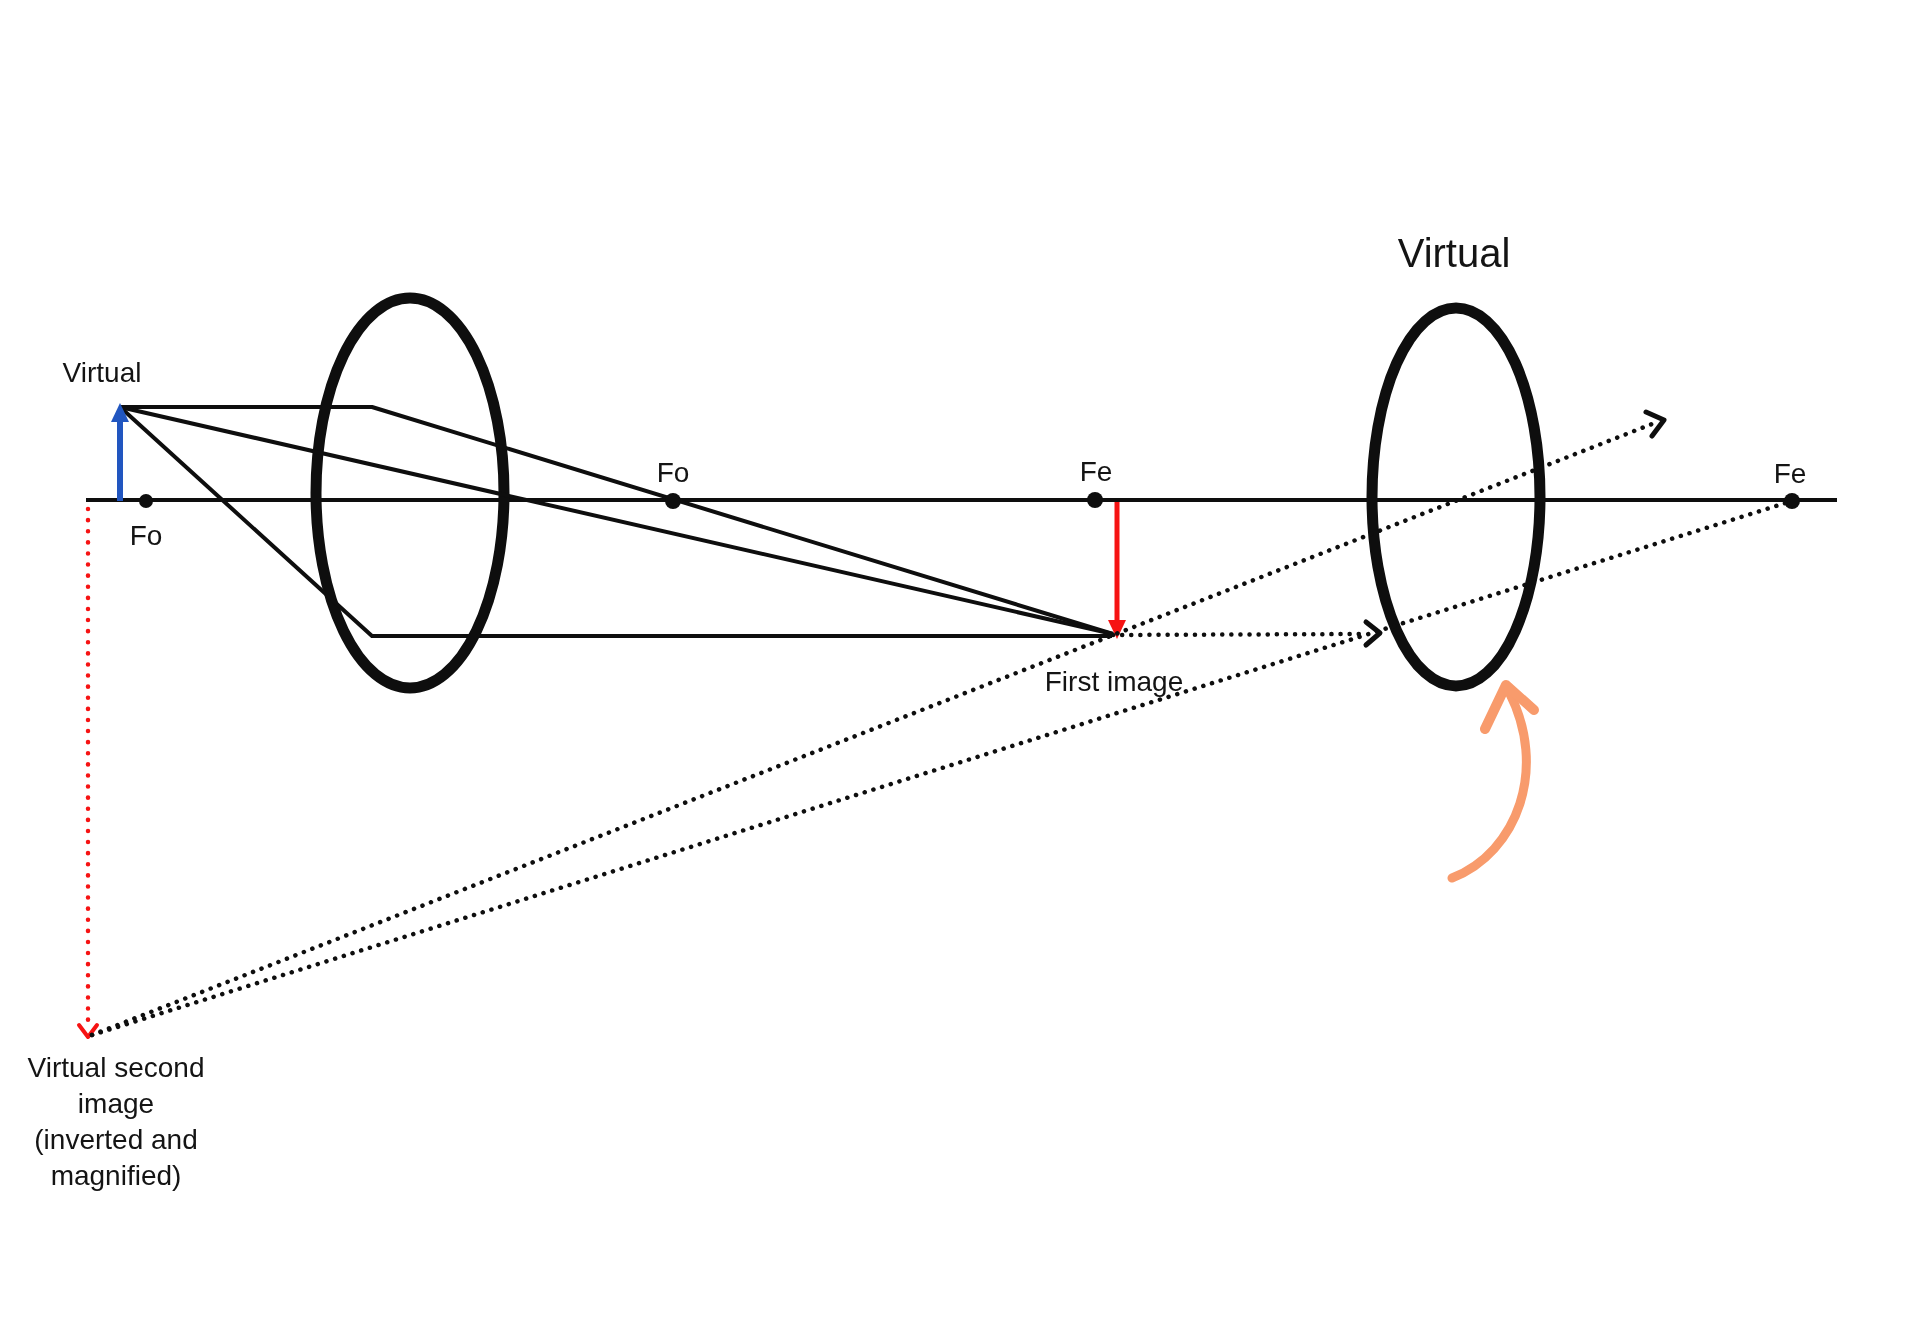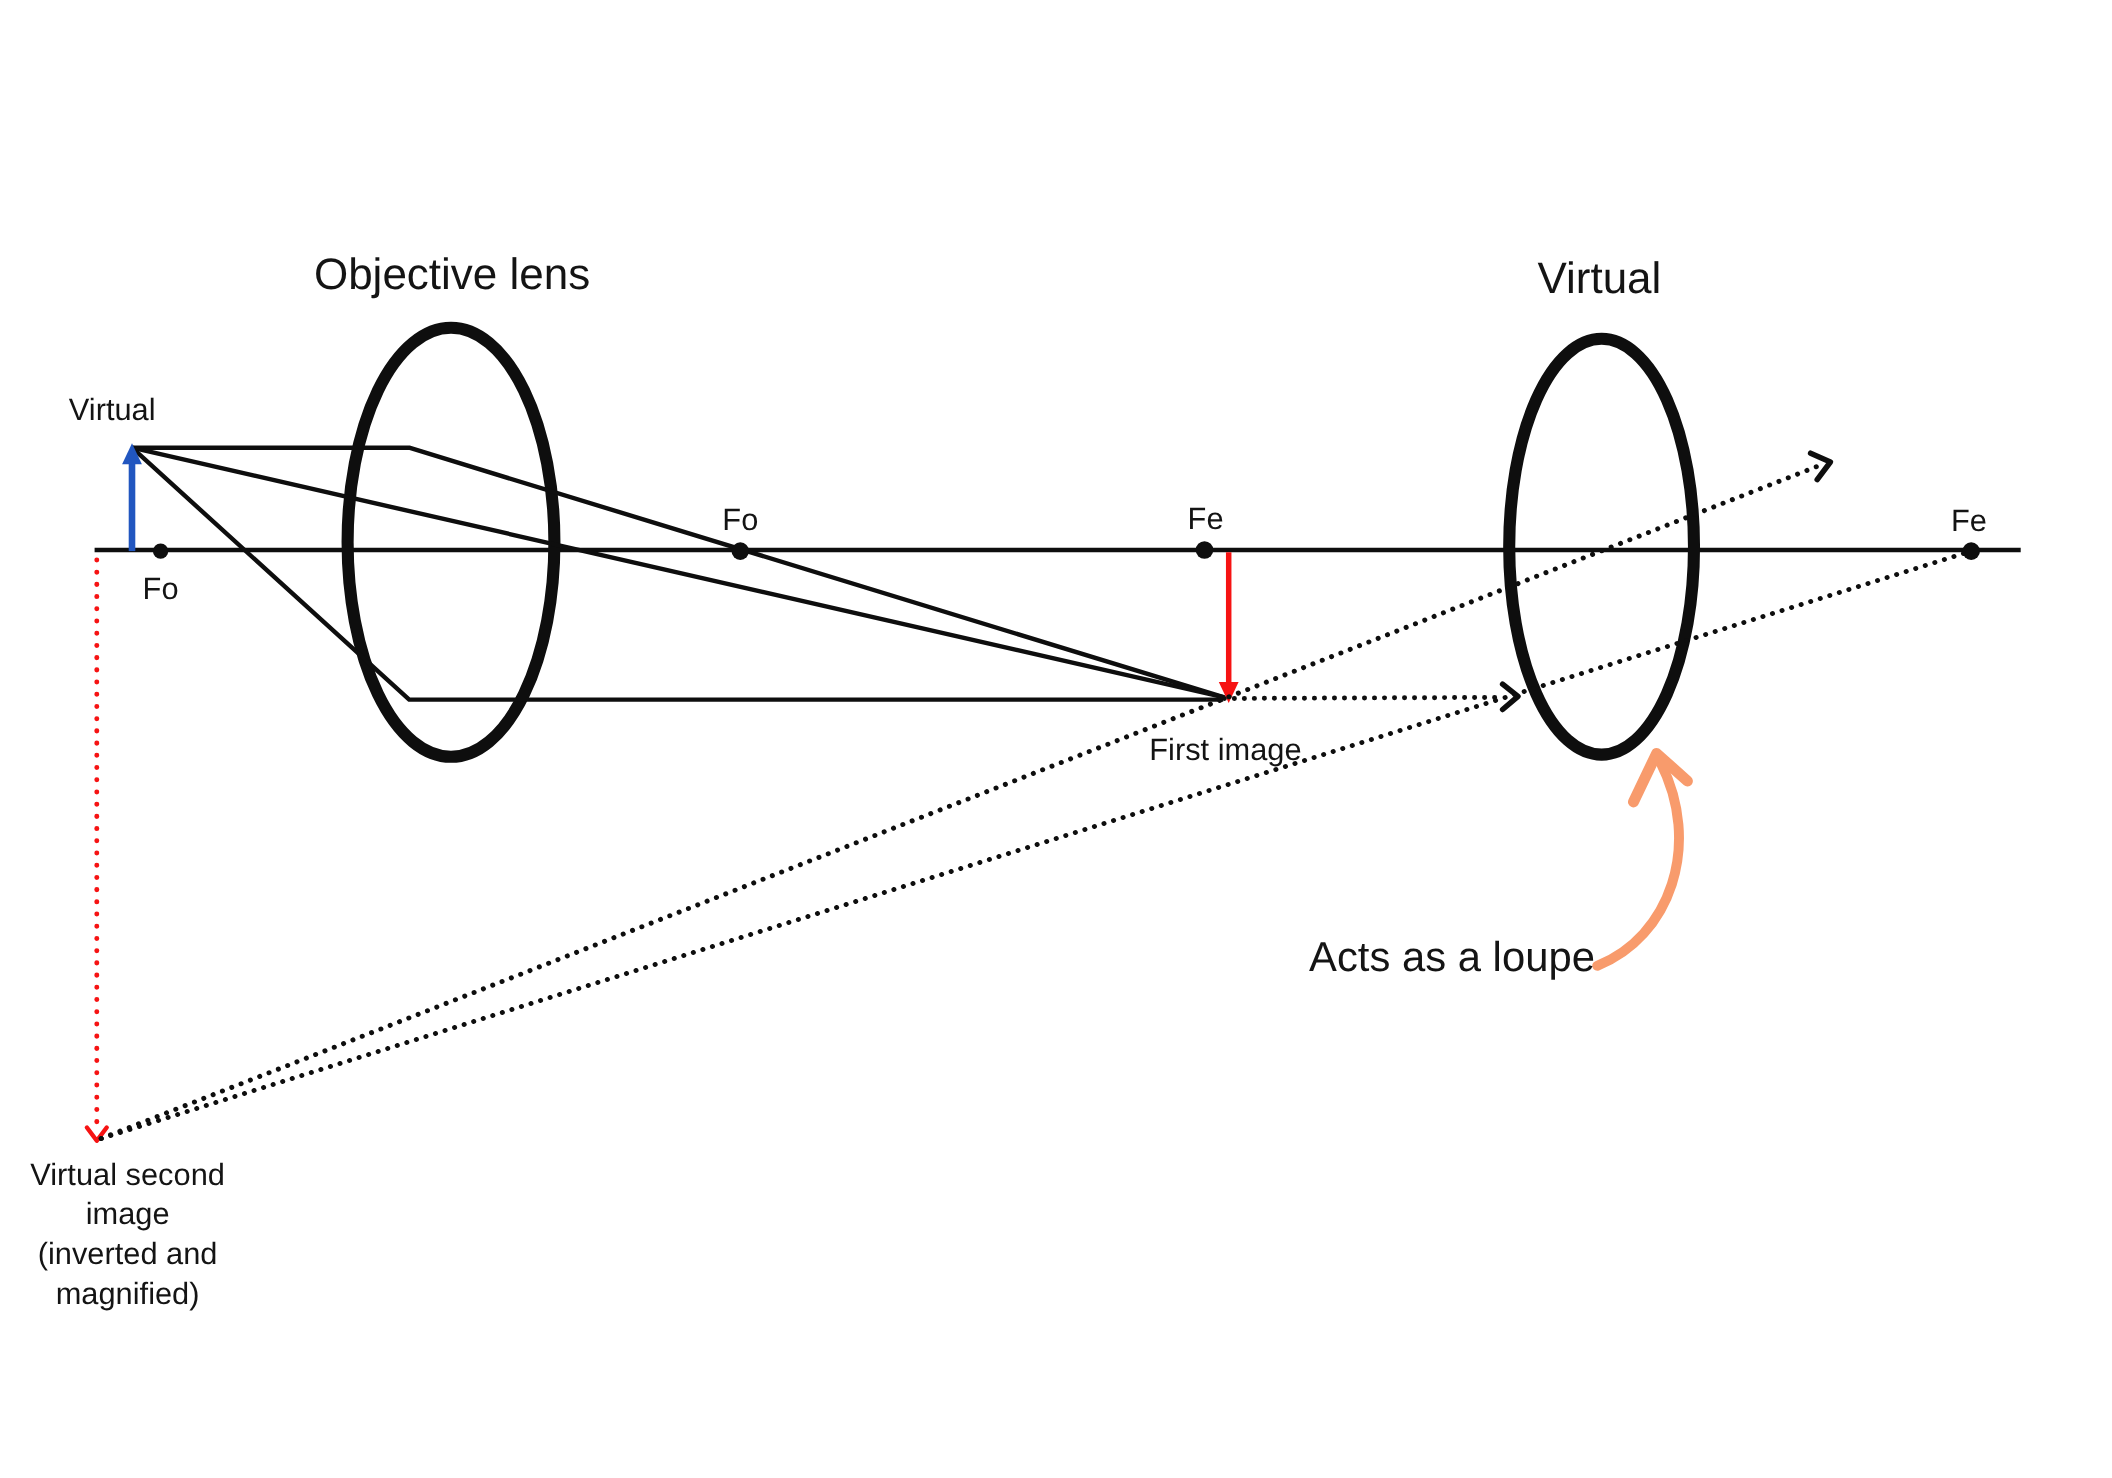--- a/index.html
+++ b/index.html
@@ -79,37 +79,35 @@
     </g>
 
     <line x1="92" y1="1035" x2="1792" y2="501" style="stroke:var(--line-black)" stroke-width="4.5" stroke-linecap="round" stroke-dasharray="0.1 9"></line>
 
     <g>
       <path d="M 1452,878 C 1518,852 1548,768 1509,692" fill="none" style="stroke:var(--annotation-orange)" stroke-width="9" stroke-linecap="round"></path>
       <polyline points="1485,729 1506,685 1534,710" fill="none" style="stroke:var(--annotation-orange)" stroke-width="10" stroke-linecap="round" stroke-linejoin="round"></polyline>
     </g>
   </svg>
 
-  <div class="lbl title" style="left:411px;top:250px">Objective lens</div>
 
   <div class="lbl title" style="left:1454px;top:253px">Virtual</div>
 
   <div class="lbl small" style="left:102px;top:373px">Virtual</div>
 
   <div class="lbl small" style="left:146px;top:536px">Fo</div>
 
   <div class="lbl small" style="left:673px;top:473px">Fo</div>
 
   <div class="lbl small" style="left:1096px;top:472px">Fe</div>
 
   <div class="lbl small" style="left:1790px;top:474px">Fe</div>
 
   <div class="lbl small" style="left:1114px;top:682px">First image</div>
 
-  <div class="lbl note" style="left:1320px;top:872px">Acts as a loupe</div>
 
   <div class="caption">
     <div>Virtual second</div>
     <div>image</div>
     <div>(inverted and</div>
     <div>magnified)</div>
   </div>
 
 </div>
 

